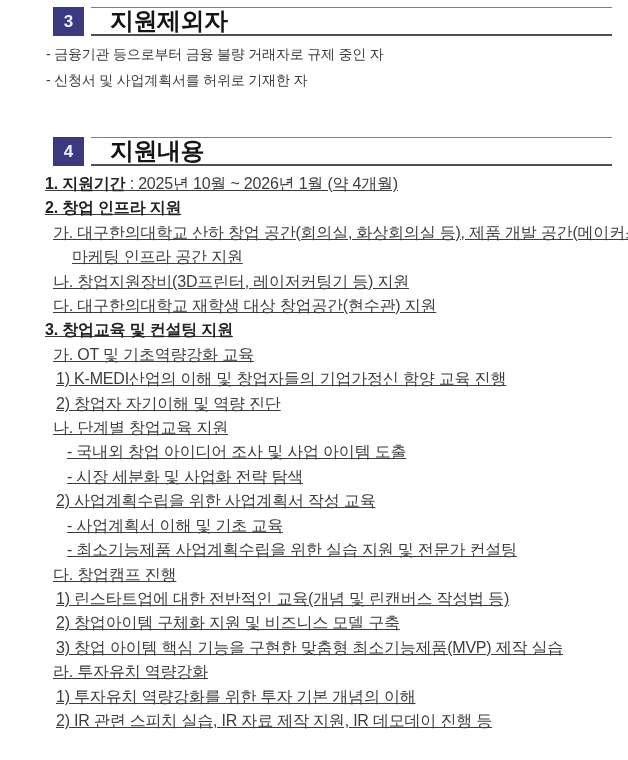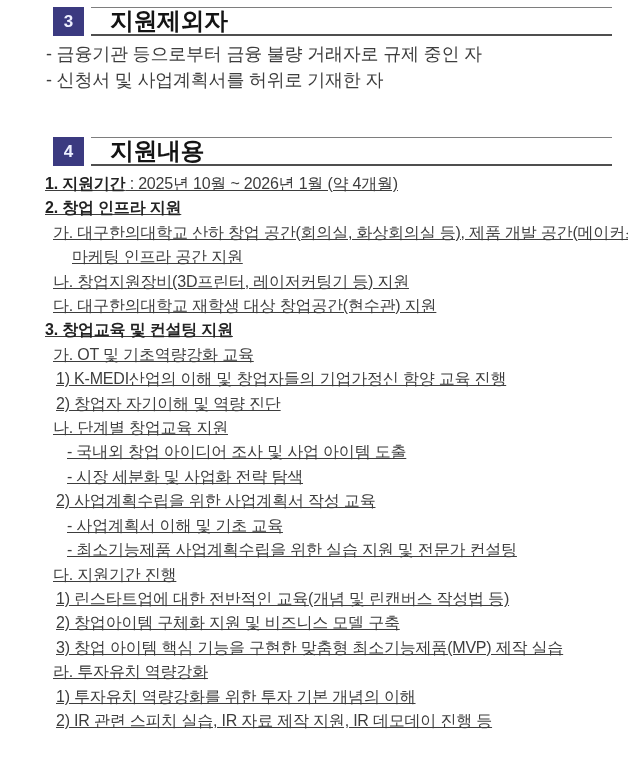--- a/index.html
+++ b/index.html
@@ -33,21 +33,21 @@
     padding-left:19px;
   }
   .sec-title {
     font-size:24px; font-weight:700; color:#141414;
     letter-spacing:-0.5px;
   }
 
   
   .list3 {
     position:absolute; left:40px; top:41px; right:13px;
-    font-size:18px; line-height:26px; color:#3d3d3d;
+    font-size:14px; line-height:26px; color:#3d3d3d;
     letter-spacing:-0.2px;
   }
   .list4 {
     position:absolute; left:40px; top:172px; right:4px;
     font-size:16px; line-height:24.4px; color:#3d3d3d;
     letter-spacing:-0.2px;
     text-decoration:underline;
   }
   .ln { white-space:nowrap; }
   .ln-dash0 { margin-left:6px; }
@@ -92,21 +92,21 @@
     <div class="ln ln-num b">3. 창업교육 및 컨설팅 지원</div>
     <div class="ln ln-ga">가. OT 및 기초역량강화 교육</div>
     <div class="ln ln-paren">1) K-MEDI산업의 이해 및 창업자들의 기업가정신 함양 교육 진행</div>
     <div class="ln ln-paren">2) 창업자 자기이해 및 역량 진단</div>
     <div class="ln ln-ga">나. 단계별 창업교육 지원</div>
     <div class="ln ln-dash">- 국내외 창업 아이디어 조사 및 사업 아이템 도출</div>
     <div class="ln ln-dash">- 시장 세분화 및 사업화 전략 탐색</div>
     <div class="ln ln-paren">2) 사업계획수립을 위한 사업계획서 작성 교육</div>
     <div class="ln ln-dash">- 사업계획서 이해 및 기초 교육</div>
     <div class="ln ln-dash">- 최소기능제품 사업계획수립을 위한 실습 지원 및 전문가 컨설팅</div>
-    <div class="ln ln-ga">다. 지원기간 진행</div>
+    <div class="ln ln-ga">다. 창업캠프 진행</div>
     <div class="ln ln-paren">1) 린스타트업에 대한 전반적인 교육(개념 및 린캔버스 작성법 등)</div>
     <div class="ln ln-paren">2) 창업아이템 구체화 지원 및 비즈니스 모델 구축</div>
     <div class="ln ln-paren">3) 창업 아이템 핵심 기능을 구현한 맞춤형 최소기능제품(MVP) 제작 실습</div>
     <div class="ln ln-ga">라. 투자유치 역량강화</div>
     <div class="ln ln-paren">1) 투자유치 역량강화를 위한 투자 기본 개념의 이해</div>
     <div class="ln ln-paren">2) IR 관련 스피치 실습, IR 자료 제작 지원, IR 데모데이 진행 등</div>
   </div>
 
 </div>
 

